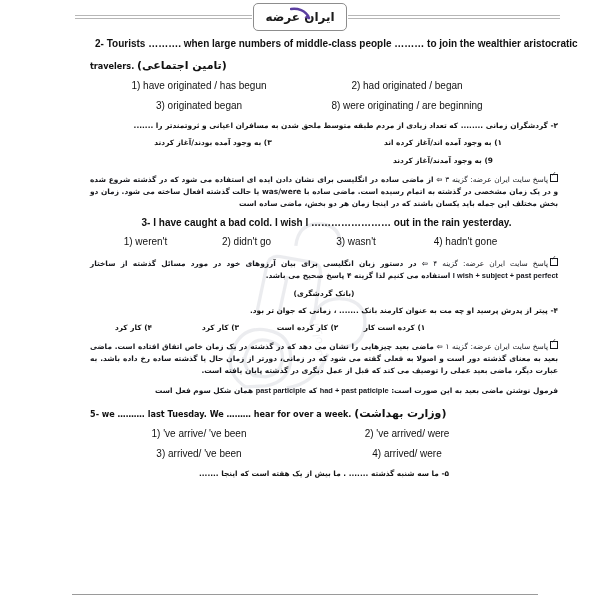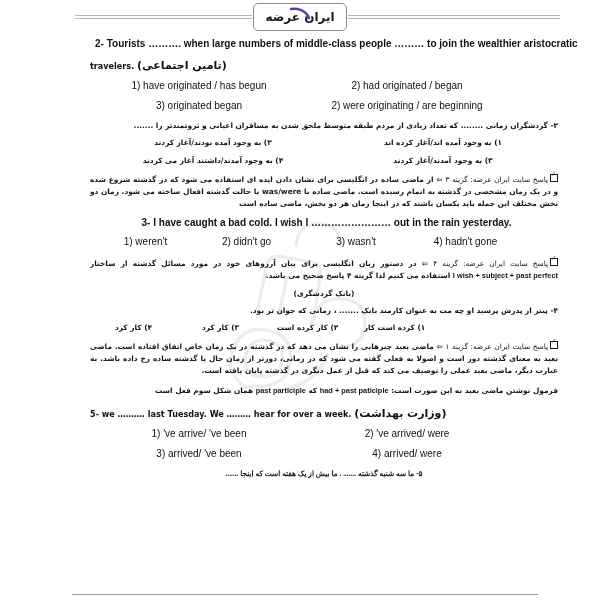--- a/index.html
+++ b/index.html
@@ -280,32 +280,31 @@
       <span>travelers.</span>
       <span class="fa">(تامین اجتماعی)</span>
     </p>
 
     <p class="ltr-line opt-row opt-2col">
       <span>1) have originated / has begun</span>
       <span>2) had originated / began</span>
     </p>
     <p class="ltr-line opt-row opt-2col">
       <span>3) originated began</span>
-      <span>2) were originating / are beginning</span>
+      <span>8) were originating / are beginning</span>
     </p>
 
     <p class="rtl-line rtl-q">۲- گردشگران زمانی ........ که تعداد زیادی از مردم طبقه متوسط ملحق شدن به مسافران اعیانی و ثروتمندتر را .......</p>
 
     <div class="rtl-opts two">
       <span>۱) به وجود آمده اند/آغاز کرده اند</span>
       <span>۳) به وجود آمده بودند/آغاز کردند</span>
     </div>
     <div class="rtl-opts two">
-      <span>۳) به وجود آمدند/آغاز کردند</span>
-      <span>۴) به وجود آمدند/داشتند آغاز می کردند</span>
+      <span>9) به وجود آمدند/آغاز کردند</span>
     </div>
 
     <p class="answer">
       <span class="box-icon"></span><span class="lead">پاسخ سایت ایران عرضه: گزینه ۳</span>
       <span class="arrow">⇦</span>
       <span>از ماضی ساده در انگلیسی برای نشان دادن ایده ای استفاده می شود که در گذشته شروع شده و در یک زمان مشخصی در گذشته به اتمام رسیده است. ماضی ساده با was/were یا حالت گذشته افعال ساخته می شود. زمان دو بخش مختلف این جمله باید یکسان باشند که در اینجا زمان هر دو بخش، ماضی ساده است</span>
     </p>
 
     <p class="ltr-line">3- I have caught a bad cold. I wish I …………………… out in the rain yesterday.</p>
 
@@ -359,21 +358,21 @@
 
     <p class="ltr-line opt-row opt-2col">
       <span>1) 've arrive/ 've been</span>
       <span>2) 've arrived/ were</span>
     </p>
     <p class="ltr-line opt-row opt-2col">
       <span>3) arrived/ 've been</span>
       <span>4) arrived/ were</span>
     </p>
 
-    <p class="rtl-line" style="text-align:center;font-family:Liberation Serif, serif;">۵- ما سه شنبه گذشته ....... . ما بیش از یک هفته است که اینجا .......</p>
+    <p class="rtl-line" style="text-align:center;">۵- ما سه شنبه گذشته ....... . ما بیش از یک هفته است که اینجا .......</p>
 
   </div>
 
   <div class="footer">
     <div class="footer-rule"></div>
     <div class="footer-page">۵۰۶</div>
 
   </div>
 
 </div>

